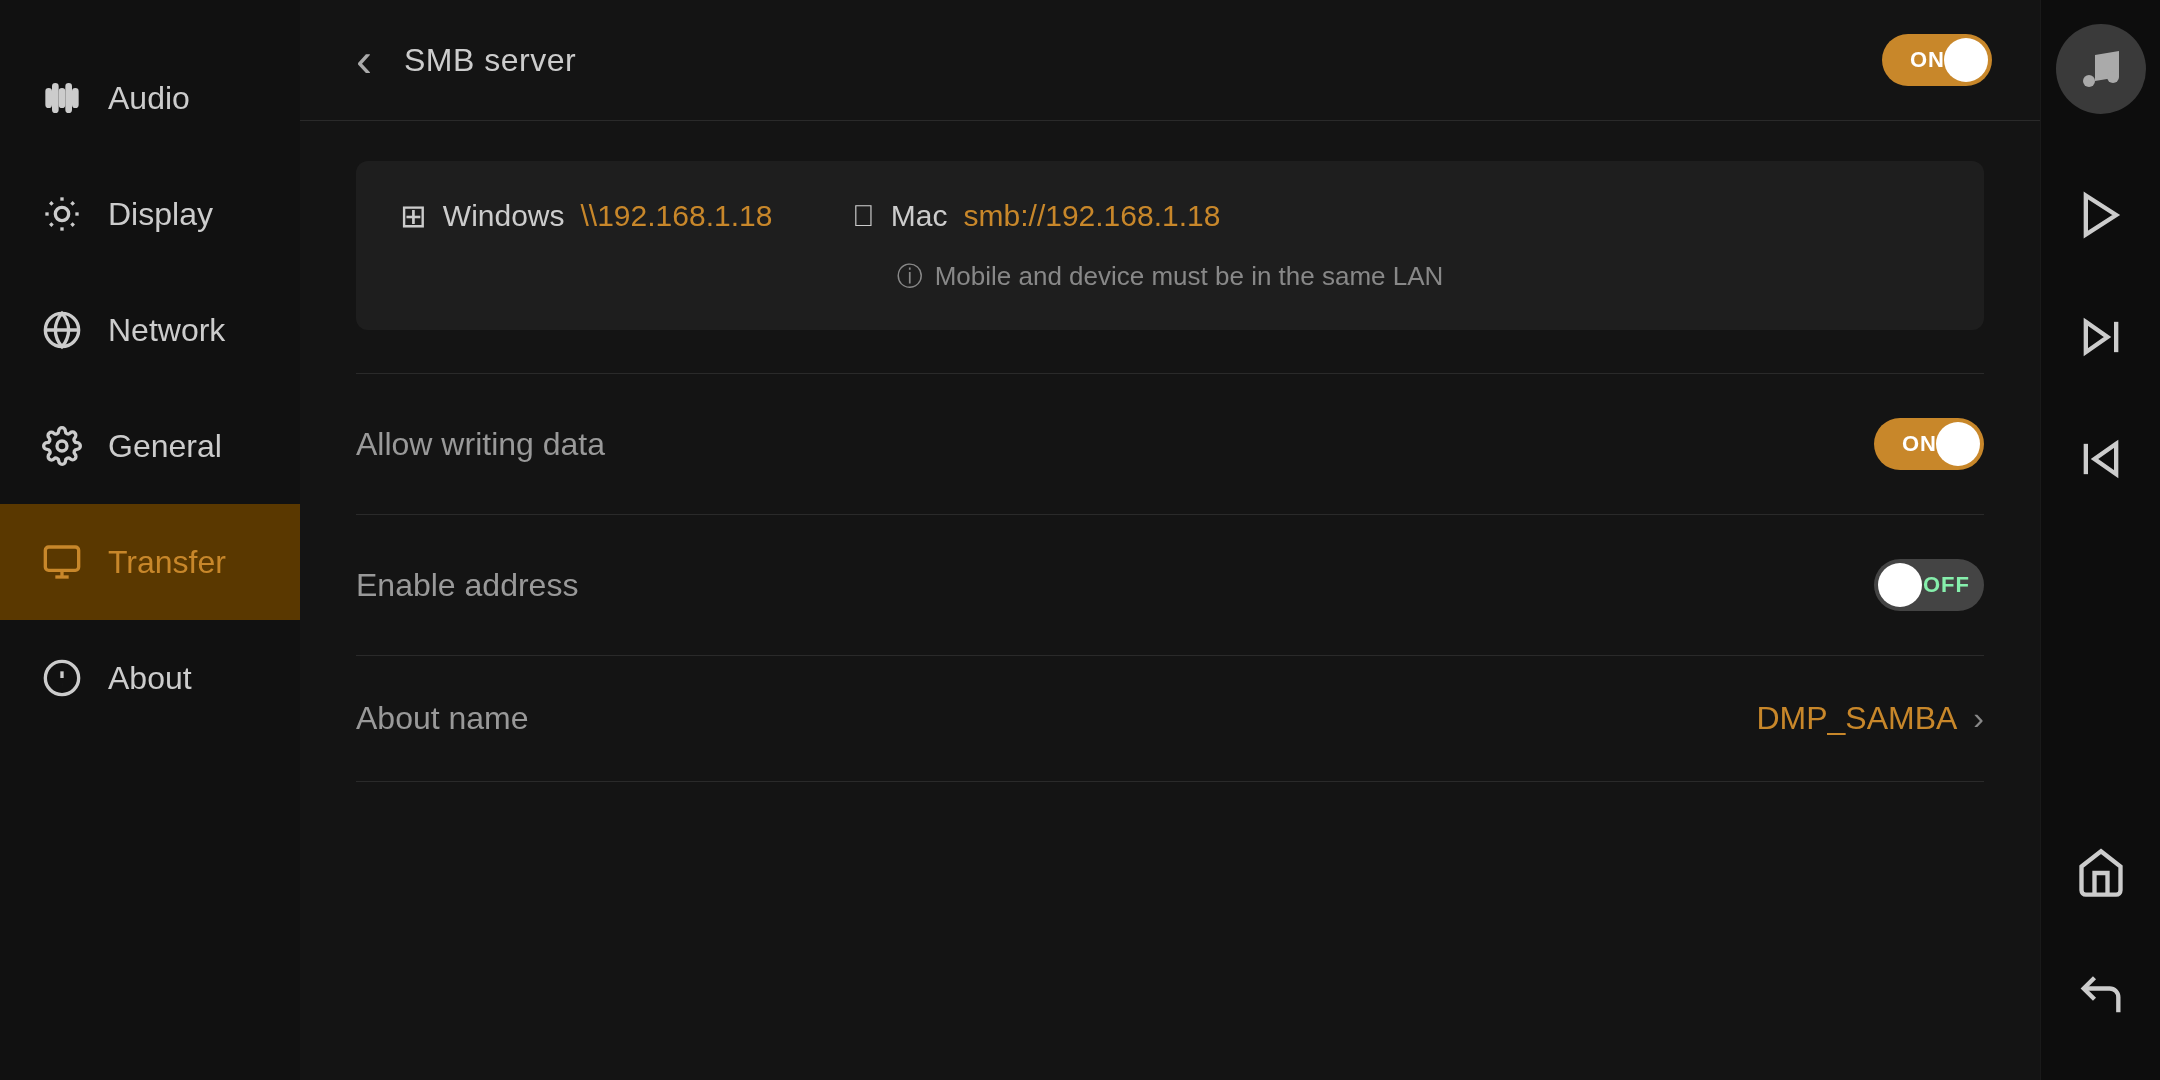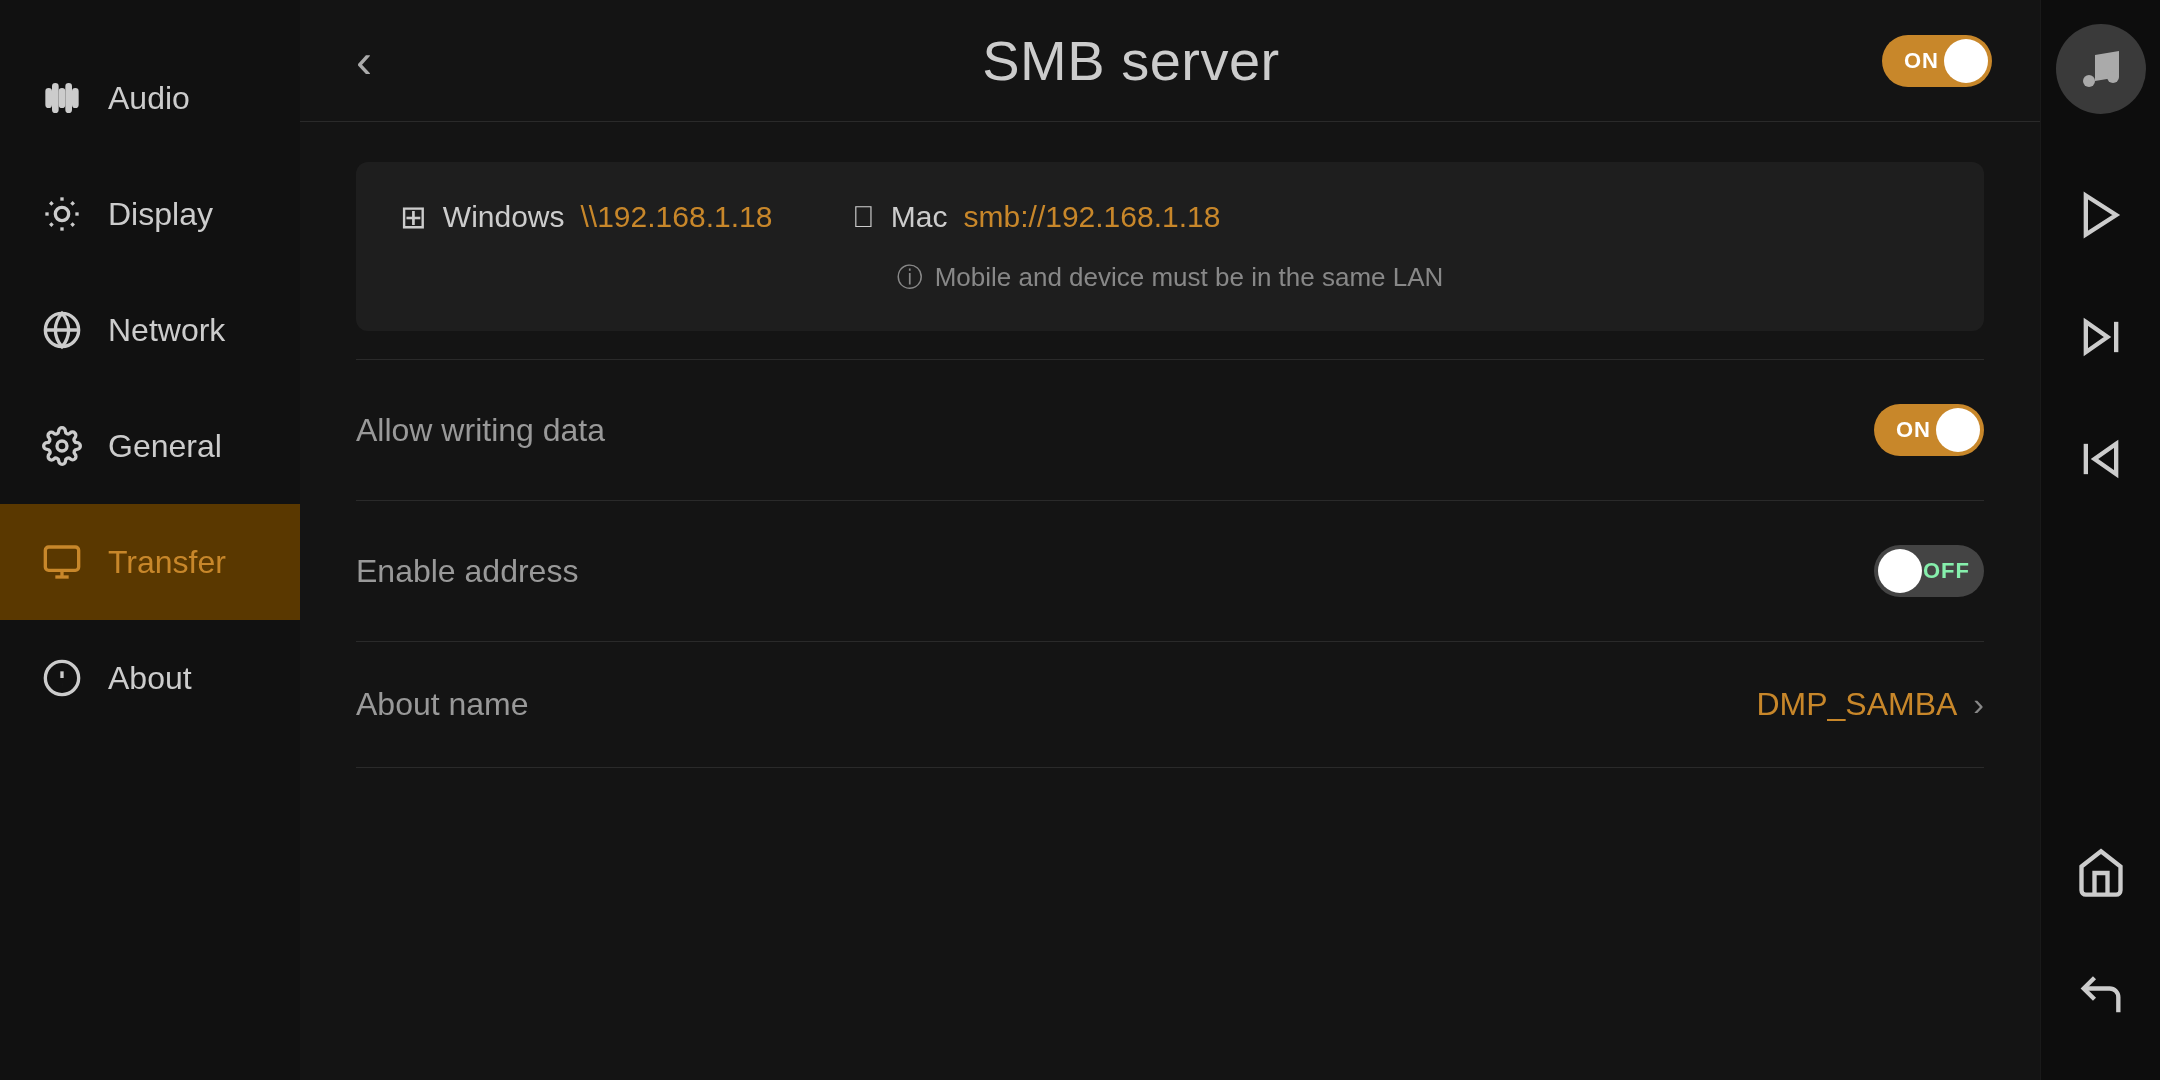--- a/index.html
+++ b/index.html
@@ -76,23 +76,23 @@
     }
     .back-btn {
       color: #aaaaaa;
       font-size: 48px;
       cursor: pointer;
       line-height: 1;
       padding: 8px;
     }
     .header-title {
       flex: 1;
-      text-align: center;
+      text-align: left;
       color: #cccccc;
-      font-size: 56px;
+      font-size: 32px;
       font-weight: 400;
       letter-spacing: 0.5px;
     }
     .toggle-container {
       display: flex;
       align-items: center;
     }
 
     
     .toggle {
@@ -111,21 +111,21 @@
       background: #444444;
     }
     .toggle-label {
       font-size: 22px;
       font-weight: 700;
       letter-spacing: 1px;
       position: absolute;
     }
     .toggle.on .toggle-label {
       color: #ffffff;
-      left: 22px;
+      left: 28px;
     }
     .toggle.off .toggle-label {
       color: #86efac;
       right: 14px;
     }
     .toggle-knob {
       width: 44px;
       height: 44px;
       border-radius: 50%;
       background: #ffffff;
@@ -273,21 +273,21 @@
     }
     .home-btn svg, .back-player-btn svg {
       width: 52px;
       height: 52px;
       stroke: #cccccc;
       fill: none;
       stroke-width: 2;
     }
 
     .settings-section {
-      margin-top: 28px;
+      margin-top: 43px;
     }
   </style>
 </head>
 <body>
 
 <nav class="sidebar">
 
   <div class="sidebar-item">
     <span class="icon">
       <svg viewBox="0 0 24 24">

